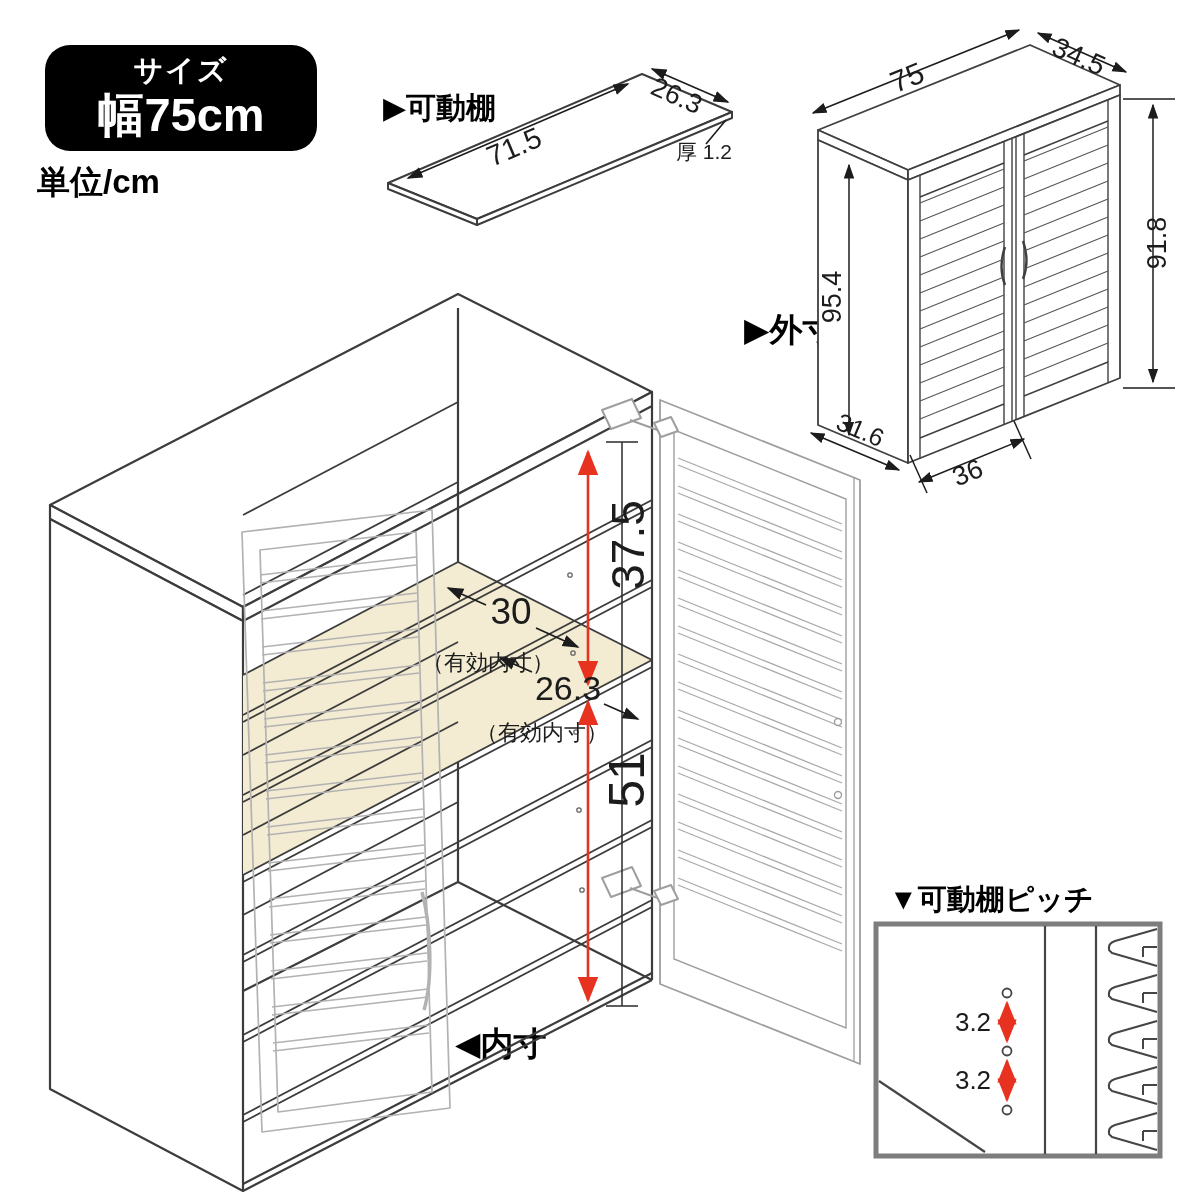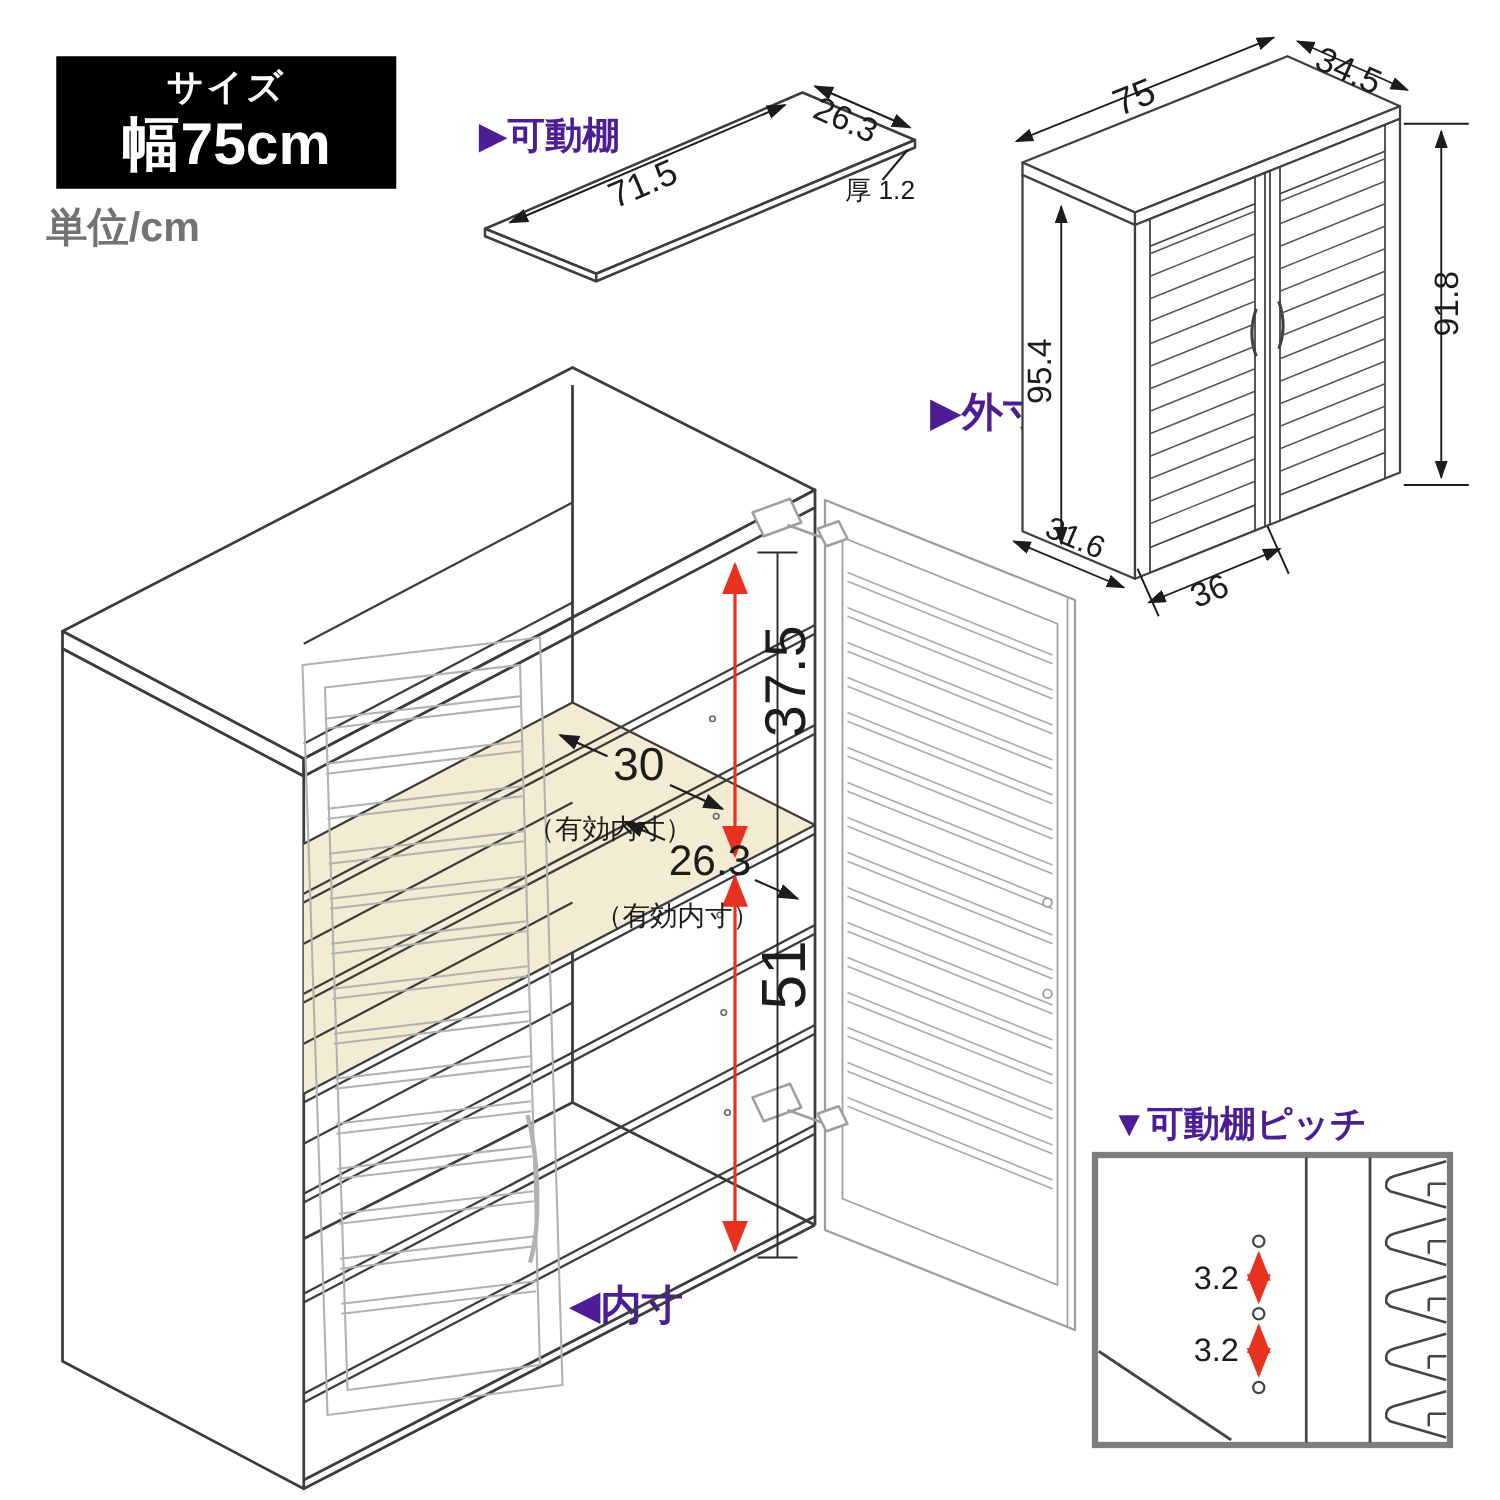--- a/index.html
+++ b/index.html
@@ -5,26 +5,26 @@
   html,body{margin:0;padding:0;}
   body{
     width:1200px;height:1200px;position:relative;background:#ffffff;
     font-family:"Liberation Sans","DejaVu Sans",sans-serif;
     overflow:hidden;
   }
   .abs{position:absolute;}
   #size-badge{
     left:45px;top:45px;width:272px;height:106px;background:#000;color:#fff;
     display:flex;flex-direction:column;align-items:center;justify-content:center;
-    text-align:center;line-height:1.15;
+    text-align:center;line-height:1.15;border-radius:25px;
   }
   #size-badge .l1{font-size:29px;font-weight:bold;letter-spacing:2px;}
   #size-badge .l2{font-size:47px;font-weight:bold;}
-  #unit-label{left:37px;top:160px;font-size:33px;font-weight:bold;color:#737373;}
-  .sec-label{font-weight:bold;color:#4c1d95;}
+  #unit-label{left:37px;top:160px;font-size:33px;font-weight:bold;color:#000000;}
+  .sec-label{font-weight:bold;color:#000000;}
   #shelf-title{left:383px;top:88px;font-size:30px;}
   #outer-title{left:712px;top:308px;font-size:33px;padding-left:32px;}
   #inner-title{left:455px;top:1022px;font-size:33px;}
   #pitch-title{left:889px;top:880px;font-size:29px;}
   svg{position:absolute;overflow:visible;}
   svg text{font-family:"Liberation Sans","DejaVu Sans",sans-serif;fill:#1c1c1c;}
 </style>
 </head>
 <body>
 

